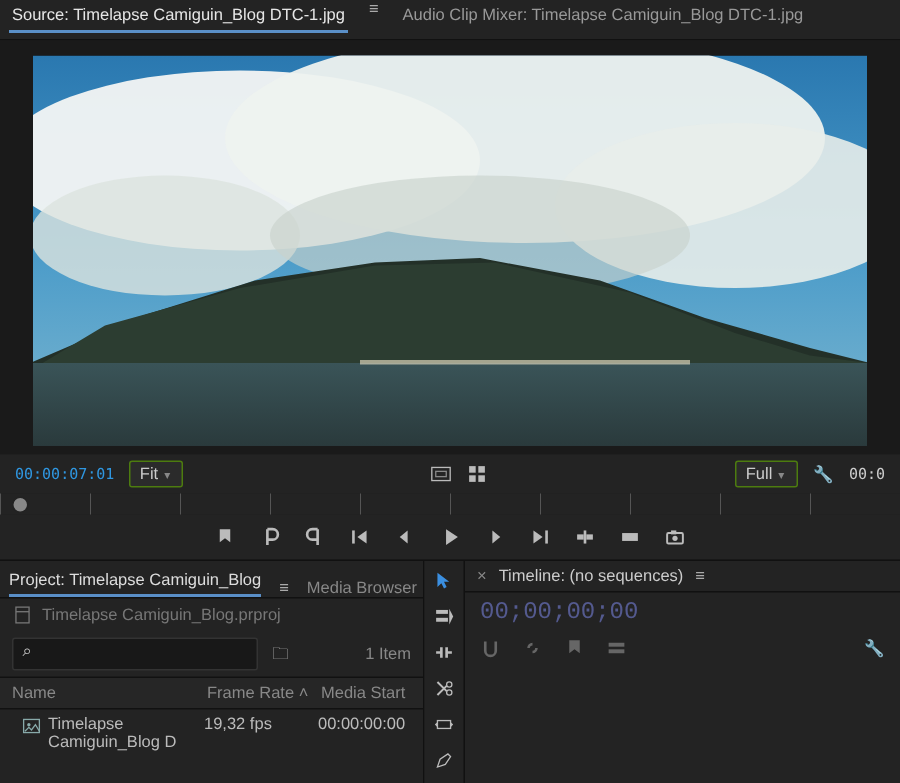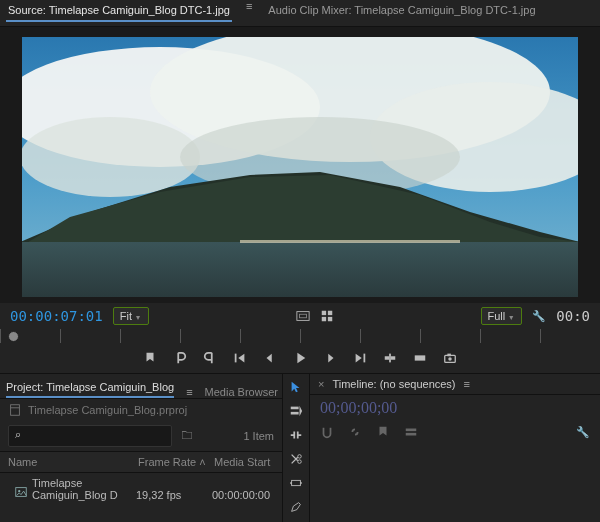--- a/index.html
+++ b/index.html
@@ -5,21 +5,21 @@
   html,body{margin:0;padding:0;background:#1e1e1e;font-family:"Segoe UI",Arial,sans-serif;color:#b8b8b8;font-size:11px;width:600px;height:522px;overflow:hidden}
   .row{display:flex;align-items:center}
   .tabs{display:flex;align-items:flex-start;height:26px;padding:0 6px;gap:14px;background:#232323;border-bottom:1px solid #111}
   .tab{padding:4px 2px;border-bottom:2px solid transparent;white-space:nowrap;color:#999}
   .tab.active{color:#e6e6e6;border-bottom:2px solid #5a8fc7}
   .hamb{color:#aaa}
   .monitor{background:#1a1a1a;padding:10px 22px 6px}
   .preview{width:100%;height:260px;background:#0f0f0f;display:flex;justify-content:center}
   .preview svg{height:100%}
   .bar{height:26px;padding:0 10px;gap:10px;background:#232323;color:#999}
-  .tc{color:#2f96e0;font-family:Consolas,monospace;font-size:14px}
+  .tc{color:#2f96e0;font-family:Consolas,monospace;font-size:10px}
   .sel{background:#2b2b2b;border:1px solid #4d7c0f;padding:2px 8px 2px 6px;border-radius:2px;color:#ccc}
   .chev{font-size:8px;margin-left:4px;color:#888}
   .spacer{flex:1}
   .ruler{height:14px;background:#232323;position:relative}
   .ruler::after{content:"";position:absolute;inset:0;background:repeating-linear-gradient(to right,#555 0 1px,transparent 1px 60px)}
   .playhead{position:absolute;left:8px;top:0;bottom:0;width:9px;height:9px;border-radius:50%;background:#888;border:1px solid #222;transform:translateY(2px)}
   .transport{justify-content:center;gap:16px;height:30px;background:#232323;color:#ccc}
   .transport span,.tools span{color:#bbb}
   .lower{display:flex;height:156px;border-top:1px solid #111}
   .projpanel{width:282px;background:#232323;display:flex;flex-direction:column;border-right:1px solid #111}
@@ -28,29 +28,29 @@
   .ptab.active{color:#ddd;border-bottom:2px solid #5a8fc7;padding-bottom:3px}
   .arrow{color:#666}
   .projfile{padding:4px 8px;color:#777;gap:6px}
   .searchrow{padding:4px 8px;gap:8px}
   .search{flex:0 0 150px;background:#181818;border:1px solid #333;color:#ccc;padding:2px 6px;border-radius:2px;height:16px}
   .items{margin-left:auto;color:#888}
   .cols{display:flex;padding:4px 8px;color:#888;background:#262626;border-top:1px solid #111;border-bottom:1px solid #111}
   .c-name{flex:0 0 130px}
   .c-fr{flex:0 0 76px}
   .c-ms{flex:0 0 72px}
-  .rowitem{display:flex;align-items:flex-end;padding:4px 8px;color:#bbb}
+  .rowitem{display:flex;align-items:flex-start;padding:4px 8px;color:#bbb}
   .swatch{width:11px;height:11px;background:#8a7dd9;margin-right:6px}
   .fic{color:#9aa;margin-right:4px}
   .tools{width:26px;background:#232323;display:flex;flex-direction:column;align-items:center;gap:10px;padding:6px 0;border-right:1px solid #111}
   .cursor{color:#3b8fe0}
   .tlpanel{flex:1;background:#232323;display:flex;flex-direction:column}
   .tlhdr{padding:4px 8px;border-bottom:1px solid #111;gap:8px;color:#ccc}
   .close-x{color:#888}
-  .tltc{font-family:Liberation Serif, serif;font-size:16px;color:#545a8f;padding:4px 10px}
+  .tltc{font-family:Liberation Mono, monospace;font-size:16px;color:#545a8f;padding:4px 10px}
   .tlicons{padding:4px 10px;gap:14px;color:#555}
   .icon{display:inline-flex;align-items:center;justify-content:center;width:14px;height:14px}
   svg.i{width:14px;height:14px;fill:#bbb}
 </style>
 </head>
 <body>
 
 <div class="tabs">
   <span class="tab active">Source: Timelapse Camiguin_Blog DTC-1.jpg</span>
   <span class="hamb">≡</span>

